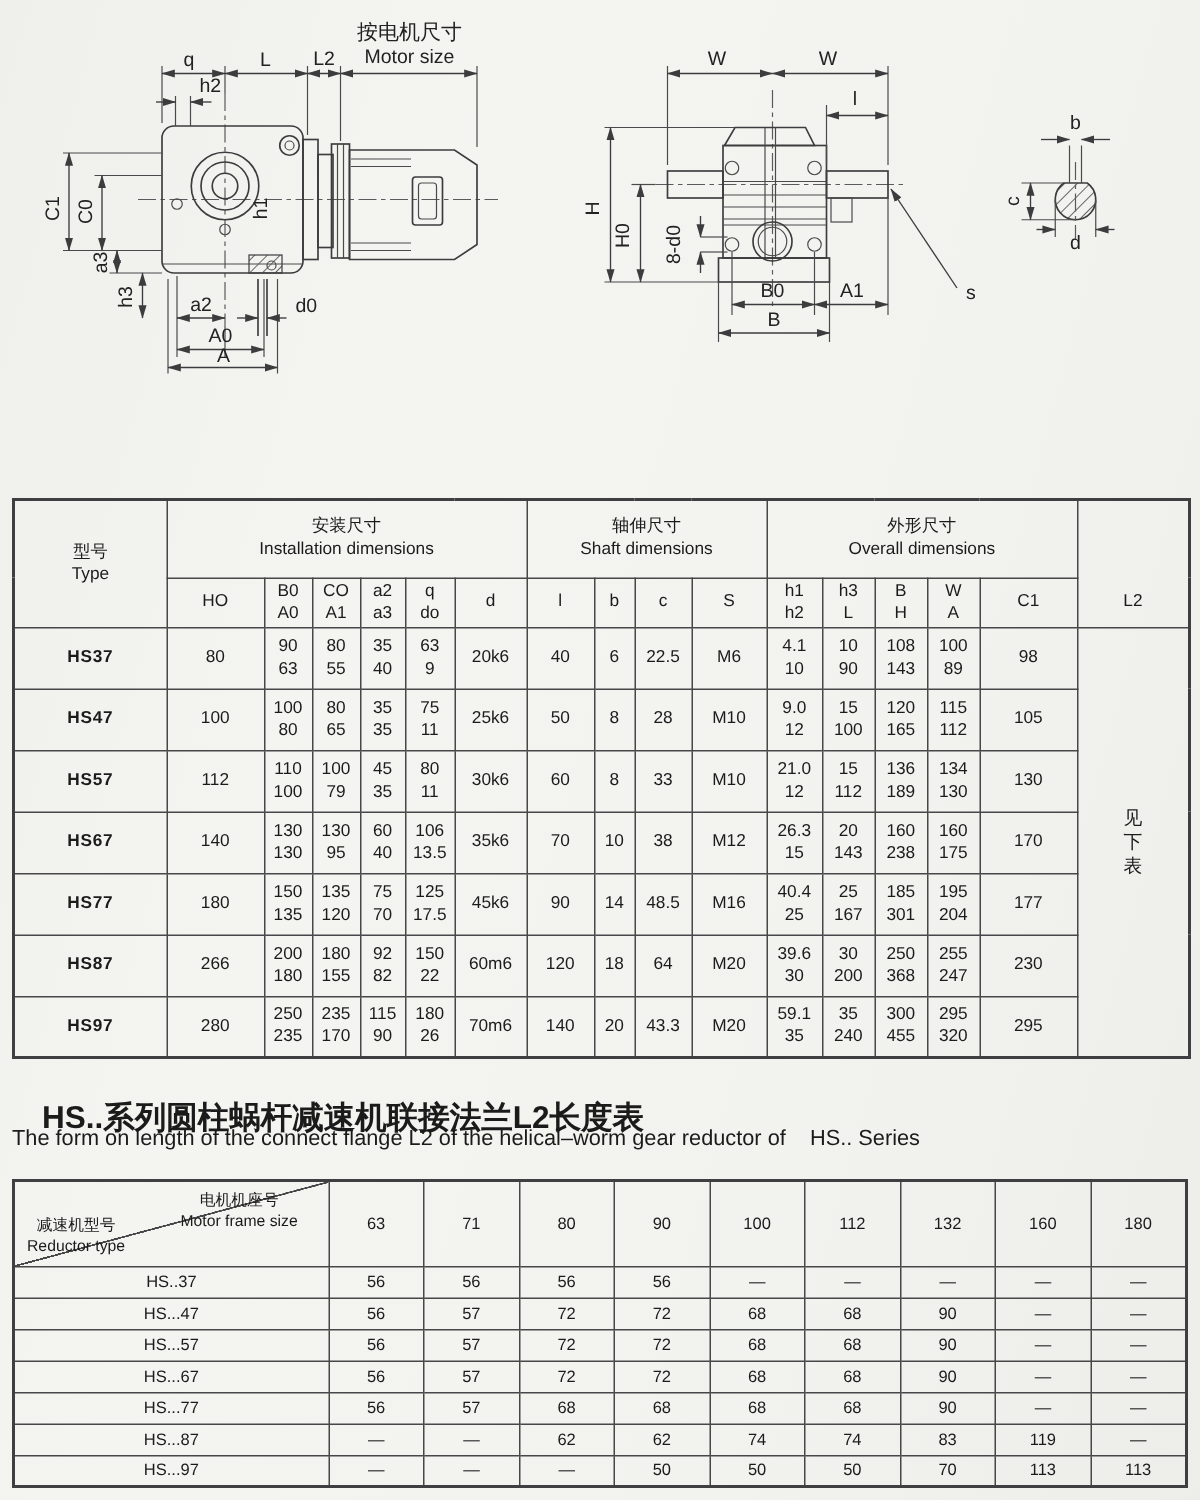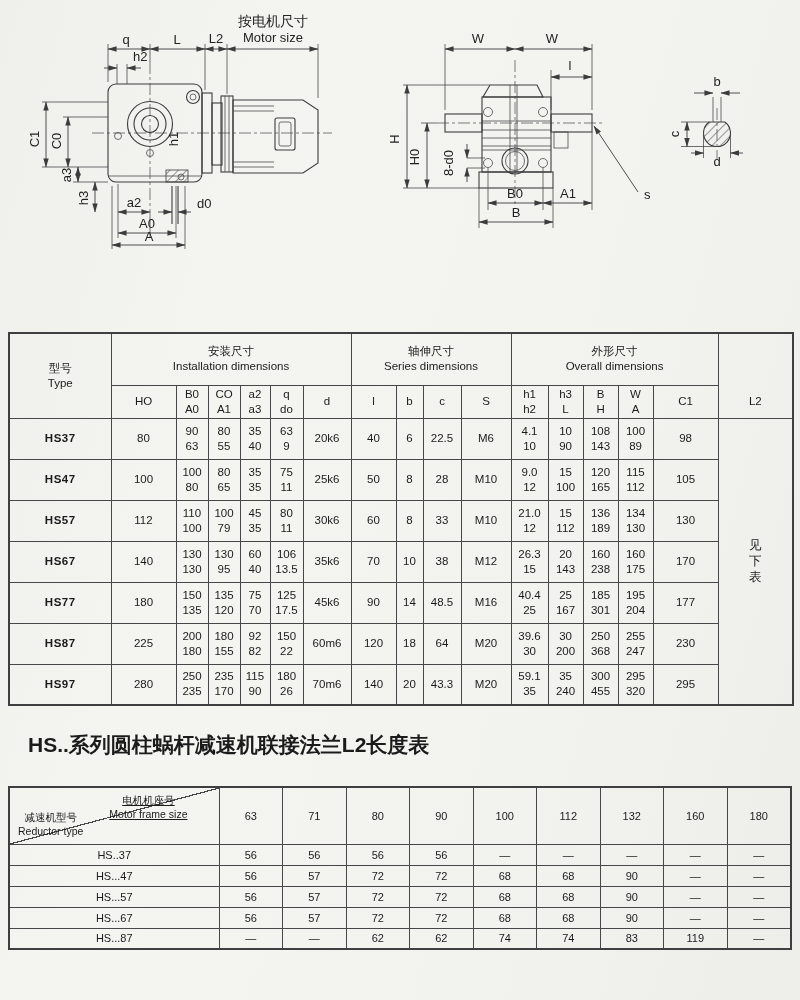--- a/index.html
+++ b/index.html
@@ -26,21 +26,21 @@
   .mt .l2h{vertical-align:bottom;padding-bottom:9px;}
   .l2note{font-size:12.5px;line-height:4.2;white-space:pre-line;}
   .title-zh{position:absolute;left:28px;top:731px;font-size:21px;font-weight:bold;white-space:pre;}
   .title-en{position:absolute;left:8px;top:751px;font-size:14.5px;white-space:pre;}
   .lt{position:absolute;left:8px;top:786px;width:782px;font-size:11px;text-align:center;border:2px solid #3f3f42;}
   .lt th,.lt td{border:1px solid #47474a;font-weight:normal;vertical-align:middle;padding:0;}
   .lt thead tr{height:57px;}
   .lt tbody tr{height:21px;margin-left:12px;}
   .corner{position:relative;background:
      linear-gradient(to bottom right,transparent calc(50% - .6px),#47474a calc(50% - .6px),#47474a calc(50% + .6px),transparent calc(50% + .6px));}
-  .corner .ctop{position:absolute;top:5px;right:31px;text-align:center;white-space:pre-line;font-size:10.5px;line-height:1.35;text-decoration:underline;}
+  .corner .ctop{position:absolute;top:5px;right:20px;text-align:center;white-space:pre-line;font-size:10.5px;line-height:1.35;}
   .corner .cbot{position:absolute;bottom:5px;left:8px;text-align:center;white-space:pre-line;font-size:10.5px;line-height:1.35;}
 </style>
 </head>
 <body>
 
 <div class="page">
 
   <svg width="800" height="330" viewBox="0 0 800 330">
     <defs>
       <marker id="ar" markerWidth="11" markerHeight="8" refX="9.5" refY="4" orient="auto-start-reverse">
@@ -248,21 +248,21 @@
         <col style="width:65px">
       <col style="width:75px">
     </colgroup>
     <thead>
       <tr class="gh">
         <th class="c-type" rowspan="2">型号
 Type</th>
         <th colspan="6">安装尺寸
 Installation dimensions</th>
         <th colspan="4">轴伸尺寸
-Series dimensions</th>
+Shaft dimensions</th>
         <th colspan="5">外形尺寸
 Overall dimensions</th>
         <th class="l2h" rowspan="2">L2</th>
       </tr>
       <tr class="sh" id="main-subhead">
           <th>HO</th>
           <th>B0
 A0</th>
           <th>CO
 A1</th>
@@ -415,21 +415,21 @@
           <td>25
 167</td>
           <td>185
 301</td>
           <td>195
 204</td>
           <td>177</td>
         </tr>
         <tr>
           <td class="c-type">HS87</td>
-          <td>225</td>
+          <td>266</td>
           <td>200
 180</td>
           <td>180
 155</td>
           <td>92
 82</td>
           <td>150
 22</td>
           <td>60m6</td>
           <td>120</td>
@@ -469,20 +469,21 @@
           <td>300
 455</td>
           <td>295
 320</td>
           <td>295</td>
         </tr>
       </tbody>
   </table>
 
   <div class="title-zh">HS..系列圆柱蜗杆减速机联接法兰L2长度表</div>
+  <div class="title-en">The form on length of the connect flange L2 of the helical–worm gear reductor of    HS.. Series</div>
 
   <table class="lt">
     <colgroup>
       <col style="width:210px">
       <col style="width:63.5px">
         <col style="width:63.5px">
         <col style="width:63.5px">
         <col style="width:63.5px">
       <col style="width:63.5px">
         <col style="width:63.5px">
@@ -552,27 +553,51 @@
           <td>57</td>
           <td>72</td>
           <td>72</td>
           <td>68</td>
           <td>68</td>
           <td>90</td>
           <td>—</td>
           <td>—</td>
         </tr>
         <tr>
+          <td>HS...77</td>
+          <td>56</td>
+          <td>57</td>
+          <td>68</td>
+          <td>68</td>
+          <td>68</td>
+          <td>68</td>
+          <td>90</td>
+          <td>—</td>
+          <td>—</td>
+        </tr>
+        <tr>
           <td>HS...87</td>
           <td>—</td>
           <td>—</td>
           <td>62</td>
           <td>62</td>
           <td>74</td>
           <td>74</td>
           <td>83</td>
           <td>119</td>
           <td>—</td>
         </tr>
+        <tr>
+          <td>HS...97</td>
+          <td>—</td>
+          <td>—</td>
+          <td>—</td>
+          <td>50</td>
+          <td>50</td>
+          <td>50</td>
+          <td>70</td>
+          <td>113</td>
+          <td>113</td>
+        </tr>
       </tbody>
   </table>
 
 </div>
 
 </body></html>

